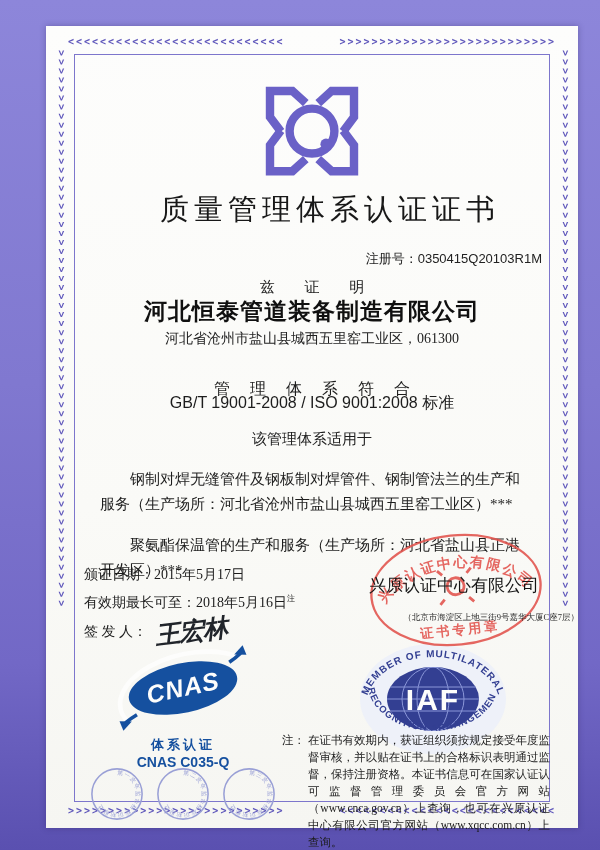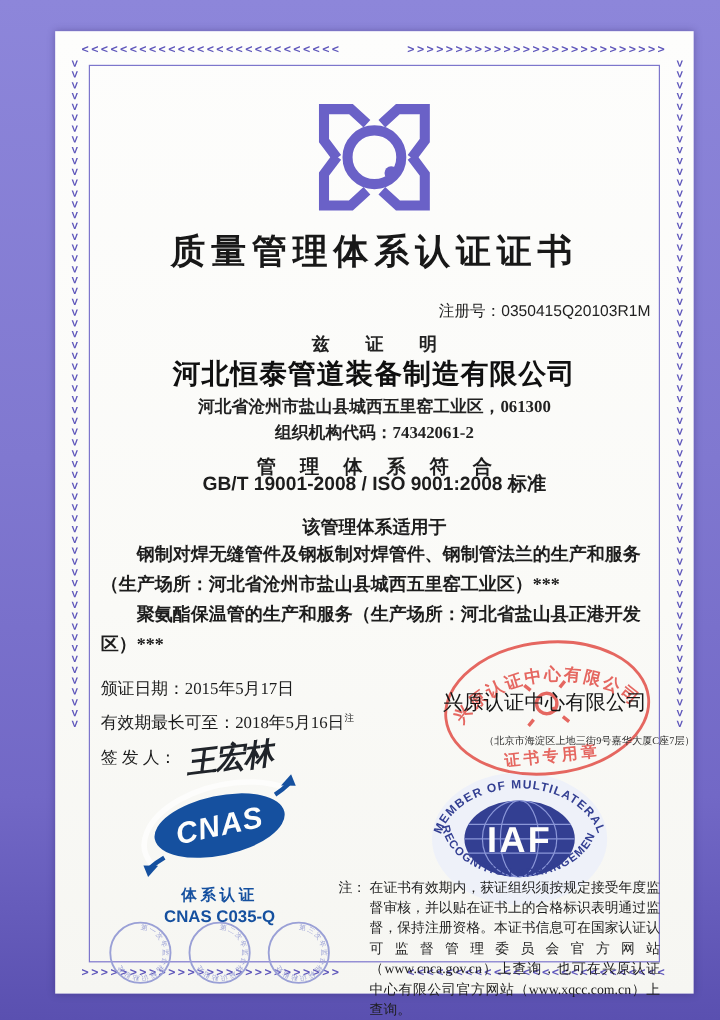--- a/index.html
+++ b/index.html
@@ -21,35 +21,35 @@
   .chev-bottom{bottom:9px;left:22px;right:22px;height:14px;font-size:10px;letter-spacing:2px;
             display:flex;justify-content:space-between;}
   .chev-left{left:7px;top:24px;bottom:24px;width:14px;font-size:10px;letter-spacing:3px;
             writing-mode:vertical-rl;}
   .chev-right{right:7px;top:24px;bottom:24px;width:14px;font-size:10px;letter-spacing:3px;
             writing-mode:vertical-rl;}
   .inner-line{position:absolute;left:28px;top:28px;right:28px;bottom:26px;
             border:1px solid #7d76cc;pointer-events:none;}
   
   .abs{position:absolute;}
-  .ctr{left:0;width:100%;text-align:center;font-weight:bold;}
+  .ctr{left:0;width:100%;text-align:center;}
   .emblem{top:54px;left:50%;transform:translateX(-50%);}
-  .title{top:164px;font-family:"Liberation Sans",sans-serif;font-weight:bold;
-         font-size:29px;letter-spacing:5px;color:#181818;}
+  .title{top:164px;font-family:"Liberation Sans",sans-serif;font-weight:normal;
+         font-size:29px;letter-spacing:5px;color:#181818;margin-left:18px;}
   .reg{top:224px;right:36px;font-family:"Liberation Sans",sans-serif;font-size:13px;color:#222;text-align:center;}
   .certify{top:252px;font-size:15px;letter-spacing:13px;color:#222;text-indent:13px;}
   .company{top:270px;font-family:"Liberation Sans",sans-serif;font-weight:bold;
            font-size:23px;letter-spacing:1px;color:#101010;}
   .caddr{top:304px;font-size:14px;color:#222;}
   .orgcode{top:326px;font-size:14px;color:#222;}
   .conform{top:353px;font-size:16px;letter-spacing:8px;color:#1d1d1d;text-indent:8px;}
   .standard{top:367px;font-family:"Liberation Sans",sans-serif;font-size:16px;color:#1d1d1d;}
   .scopehead{top:404px;font-size:15px;color:#1d1d1d;}
   .scope{top:425px;left:38px;right:34px;font-size:15px;line-height:25px;color:#1d1d1d;}
-  .scope p{margin:0;text-indent:2em;font-weight:bold;}
+  .scope p{margin:16px;text-indent:2em;}
   .issue{left:38px;top:537px;font-size:14px;line-height:24px;color:#1c1c1c;}
   .signer-row{display:flex;align-items:center;margin-top:5px;}
   .signature{font-size:25px;font-weight:bold;font-style:italic;letter-spacing:-1px;
              transform:rotate(-7deg);margin-left:8px;color:#20242a;}
   sup{font-size:8px;}
   .seal-svg{left:312px;top:498px;z-index:1;}
   .issuer-name{left:295px;top:548px;width:226px;text-align:center;font-size:17px;
                color:#151515;z-index:2;}
   .issuer-addr{left:283px;top:586px;width:250px;text-align:right;font-size:8.5px;
                color:#2c2c2c;z-index:2;}
@@ -94,21 +94,20 @@
       <circle cx="75" cy="68" r="6" fill="#6a61c7"></circle>
     </svg>
   </div>
 
   <div class="abs ctr title">质量管理体系认证证书</div>
   <div class="abs reg"><span>注册号：</span><span>0350415Q20103R1M</span></div>
 
   <div class="abs ctr certify">兹 证 明</div>
   <div class="abs ctr company">河北恒泰管道装备制造有限公司</div>
   <div class="abs ctr caddr">河北省沧州市盐山县城西五里窑工业区，061300</div>
-  <div class="abs ctr orgcode"><span>组织机构代码：</span><span>74342061-2</span></div>
 
   <div class="abs ctr conform">管 理 体 系 符 合</div>
   <div class="abs ctr standard">GB/T 19001-2008 / ISO 9001:2008 标准</div>
   <div class="abs ctr scopehead">该管理体系适用于</div>
   <div class="abs scope">
     <p>钢制对焊无缝管件及钢板制对焊管件、钢制管法兰的生产和服务（生产场所：河北省沧州市盐山县城西五里窑工业区）***</p>
     <p>聚氨酯保温管的生产和服务（生产场所：河北省盐山县正港开发区）***</p>
   </div>
 
   <div class="abs issue">

